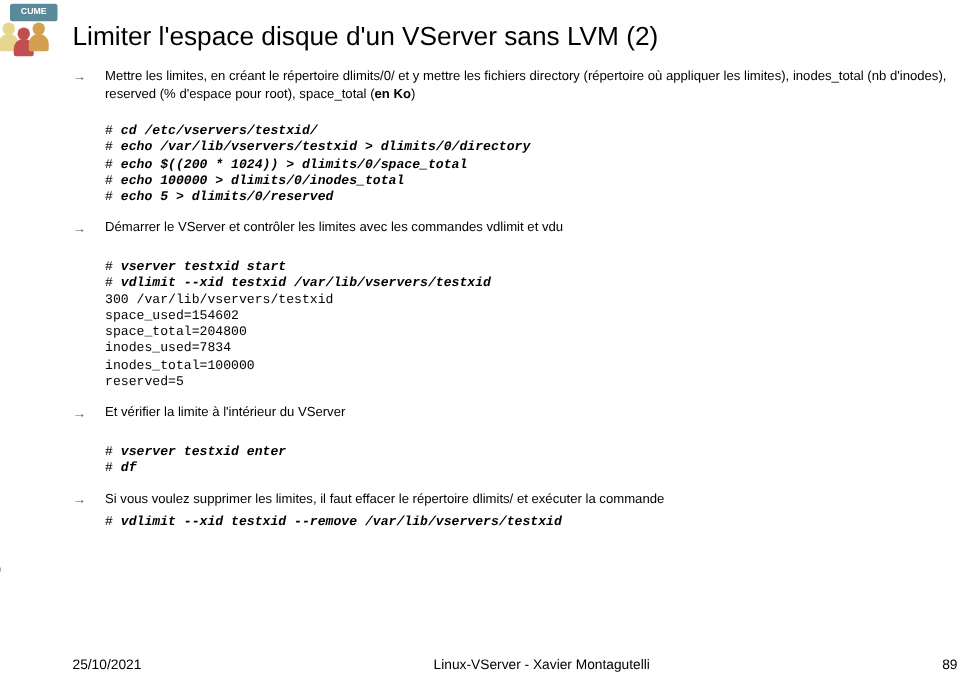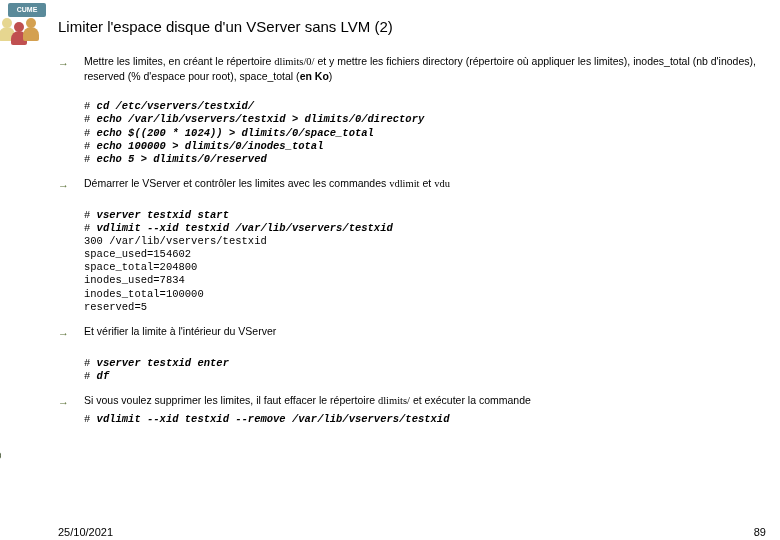--- a/index.html
+++ b/index.html
@@ -43,21 +43,21 @@
   .person .head { width: 10px; height: 10px; border-radius: 50%; }
   .person .body { width: 16px; height: 14px; border-radius: 8px 8px 2px 2px; margin-top: -1px; margin-left: -3px; }
   .p1 { left: 2px; top: 0; } .p1 .head, .p1 .body { background: #e6d690; }
   .p2 { left: 14px; top: 4px; } .p2 .head, .p2 .body { background: #c05050; }
   .p3 { left: 26px; top: 0; } .p3 .head, .p3 .body { background: #d4a050; }
 
   .title {
     position: absolute;
     top: 18px;
     left: 58px;
-    font-size: 15px;
+    font-size: 21px;
     color: #000;
   }
 
   .sidebar-label {
     position: absolute;
     left: 2px;
     bottom: 60px;
     transform: rotate(-90deg);
     transform-origin: left bottom;
     font-family: "Times New Roman", serif;
@@ -84,21 +84,21 @@
     color: #556b2f;
     font-size: 11px;
     width: 26px;
     flex-shrink: 0;
     padding-top: 1px;
   }
   .bullet-text {
     flex: 1;
   }
   .mono {
-    font-family: Liberation Serif, serif;
+    font-family: Liberation Sans, sans-serif;
     font-size: 10.5px;
   }
   .code-block {
     margin-left: 26px;
     font-family: "Courier New", monospace;
     font-size: 10.5px;
     line-height: 1.25;
     margin-bottom: 10px;
     margin-top: 17px;
     white-space: pre;
@@ -188,14 +188,15 @@
       <span>Si vous voulez supprimer les limites, il faut effacer le répertoire </span><span class="mono">dlimits/</span><span> et exécuter la commande</span>
     </div>
   </div>
 
   <div class="code-block" style="margin-top:0"><span># </span><span class="cmd">vdlimit --xid testxid --remove /var/lib/vservers/testxid</span></div>
 
 </div>
 
 <div class="footer">
   <span>25/10/2021</span>
+  <span>Linux-VServer - Xavier Montagutelli</span>
   <span>89</span>
 </div>
 
 </body></html>

